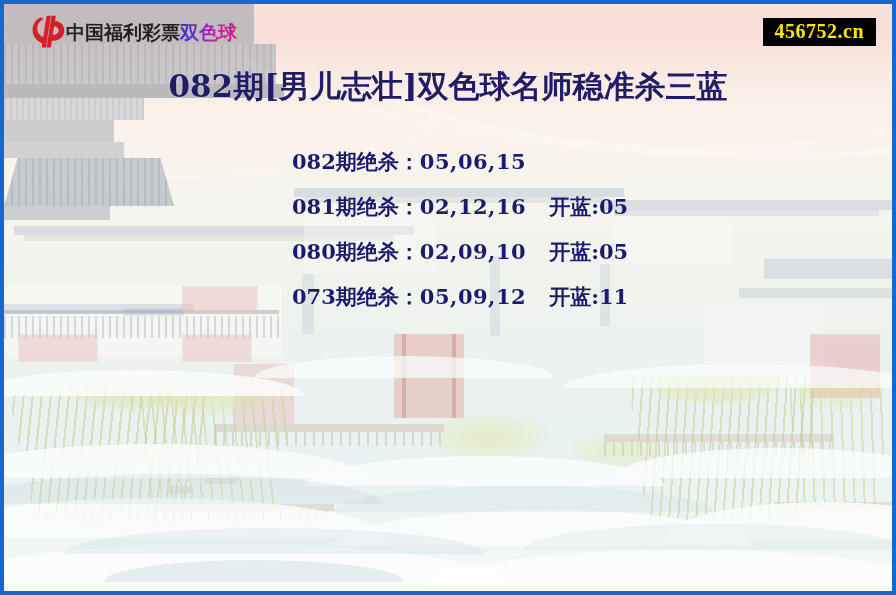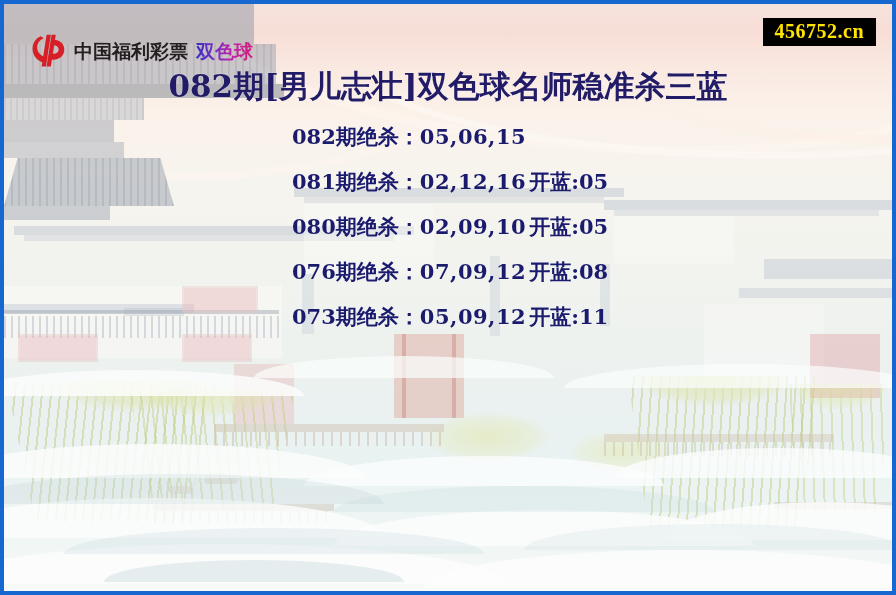--- a/index.html
+++ b/index.html
@@ -65,22 +65,20 @@
     width: 888px;
     height: 56px;
     z-index: 5;
   }
   #logo-wrap {
     position: absolute;
     left: 26px;
     top: 11px;
     display: flex;
     align-items: center;
-    gap: 8px;
-    margin-top: 19px;
   }
   #cwl-emblem {
     width: 36px;
     height: 34px;
     flex: 0 0 auto;
   }
   #brand-cn {
     font-family: "DejaVu Sans", "Liberation Sans", sans-serif;
     font-size: 19px;
     font-weight: bold;
@@ -127,38 +125,38 @@
     color: #221b66;
     letter-spacing: 0px;
     white-space: nowrap;
     text-shadow: 0 0 1px rgba(255,255,255,.8);
   }
 
   
   #rows {
     position: absolute;
     left: 0;
-    top: 110px;
+    top: 135px;
     width: 719px;
     z-index: 6;
   }
   .row {
     height: 45px;
     line-height: 45px;
     padding-left: 288px;
     font-family: "DejaVu Serif", "Liberation Serif", serif;
     font-size: 21px;
     font-weight: bold;
     color: #1b1b6e;
     white-space: nowrap;
     text-shadow: 0 0 1px rgba(255,255,255,.65);
   }
   .row .kill-label { letter-spacing: 0px; }
   .row .nums { letter-spacing: .5px; }
-  .row .blue-part { margin-left: 3px; }
+  .row .blue-part { margin-left: 23px; }
 
   
   .roof {
     position: absolute;
     background: #b9c0cc;
     opacity: .45;
   }
   .roof-dark { background: #8e97a6; opacity: .5; }
   .wall {
     position: absolute;
@@ -352,23 +350,20 @@
       <span class="kill-label">081期绝杀：</span><span class="nums">02,12,16</span><span class="blue-part">开蓝:05</span>
     </div>
 
     <div class="row">
       <span class="kill-label">080期绝杀：</span><span class="nums">02,09,10</span><span class="blue-part">开蓝:05</span>
     </div>
 
 
 
 
-    <div class="row">
-      <span class="kill-label">076期绝杀：</span><span class="nums">07,09,12</span><span class="blue-part">开蓝:08</span>
-    </div>
 
 
 
     <div class="row">
       <span class="kill-label">073期绝杀：</span><span class="nums">05,09,12</span><span class="blue-part">开蓝:11</span>
     </div>
 
   </div>
 </div>
 

